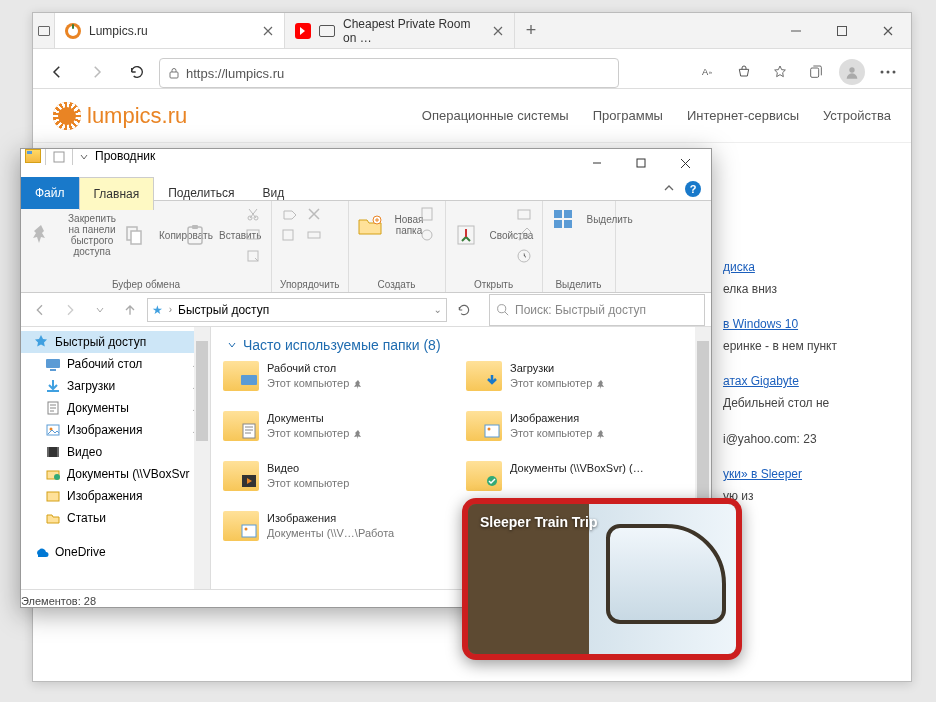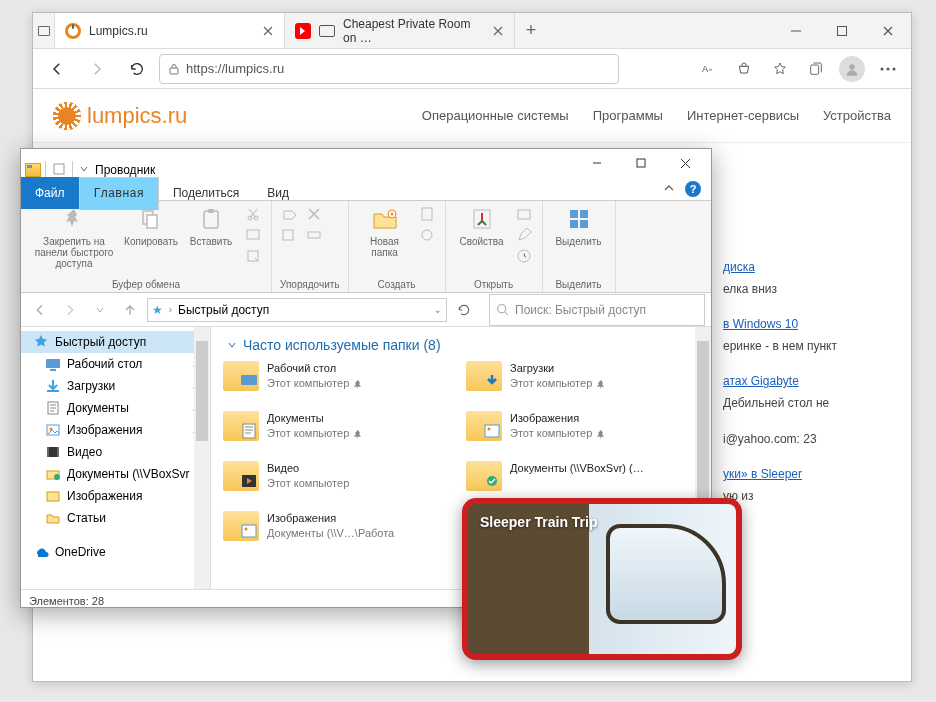--- a/index.html
+++ b/index.html
@@ -17,21 +17,21 @@
 .tab-favicon.lumpics::before { content:''; position:absolute; inset:3px; background:#fff; border-radius:50%; }
 .tab-favicon.lumpics::after { content:''; position:absolute; left:7px; top:1px; width:2px; height:5px; background:#3a7d3a; border-radius:1px; }
 .tab-favicon.yt { background:#ff0000; border-radius:3px; }
 .tab-favicon.yt::after { content:''; position:absolute; left:5px; top:4px; border-left:5px solid #fff; border-top:4px solid transparent; border-bottom:4px solid transparent; }
 .tab-favicon.preview { width:16px; height:12px; border:1.5px solid #555; border-radius:2px; background:none; flex-shrink:0; }
 .tab-close { margin-left:auto; width:12px; height:12px; color:#666; }
 .tab-add { width:32px; display:flex; align-items:center; justify-content:center; color:#666; font-size:18px; }
 .win-controls { margin-left:auto; display:flex; }
 .win-btn { width:46px; display:flex; align-items:center; justify-content:center; color:#555; }
 
-.addrbar { height:40px; display:flex; align-items:center; padding:0 6px; gap:4px; border-bottom:1px solid #ddd; }
+.addrbar { height:40px; display:flex; align-items:flex-end; padding:0 6px; gap:4px; border-bottom:1px solid #ddd; }
 .nav-btn { width:36px; height:32px; display:flex; align-items:center; justify-content:center; color:#333; border-radius:4px; }
 .nav-btn.disabled { color:#bbb; }
 .url-box { flex:0 0 460px; height:30px; border:1px solid #ccc; border-radius:4px; display:flex; align-items:center; padding:0 8px; gap:6px; font-size:13px; color:#555; }
 .url-box .lock { width:12px; height:12px; }
 .addr-right { margin-left:auto; display:flex; gap:2px; align-items:center; }
 .addr-icon { width:34px; height:32px; display:flex; align-items:center; justify-content:center; color:#555; }
 .avatar { width:26px; height:26px; border-radius:50%; background:#ddd; display:flex; align-items:center; justify-content:center; }
 
 .page { height:calc(100% - 76px); overflow:hidden; position:relative; }
 .page-header { height:54px; display:flex; align-items:center; padding:0 20px; border-bottom:1px solid #eee; }
@@ -41,40 +41,40 @@
 .logo-circle::after { content:''; position:absolute; inset:5px; background:#e98424; border-radius:50%; }
 .logo-text { font-size:22px; color:#e98424; font-weight:300; }
 .top-nav { margin-left:auto; display:flex; gap:24px; font-size:13px; color:#555; }
 .page-body { position:absolute; right:8px; top:120px; width:180px; font-size:12px; line-height:1.8;margin-top:48px; }
 .page-body a { color:#1b5fbd; text-decoration:underline; }
 .page-body .row { margin-bottom:14px; color:#444; }
 .fork-icon { position:absolute; left:102px; top:590px; width:50px; height:50px; }
 
 
 .explorer { position:absolute; left:20px; top:148px; width:692px; height:460px; background:#fff; border:1px solid #999; box-shadow:0 6px 24px rgba(0,0,0,0.35); }
-.ex-title { height:28px; display:flex; align-items:flex-end; padding:0 4px; font-size:12px; }
+.ex-title { height:28px; display:flex; align-items:flex-start; padding:0 4px; font-size:12px; }
 .ex-title-icon { width:16px; height:14px; background:linear-gradient(#ffd966,#f4b942); border:1px solid #d4a017; position:relative; }
 .ex-title-icon::before { content:''; position:absolute; left:1px; top:1px; width:5px; height:3px; background:#5b9bd5; }
 .qat { display:flex; gap:2px; align-items:center; }
 .qat-sep { width:1px; height:16px; background:#ccc; margin:0 4px; }
 .ex-win-controls { margin-left:auto; display:flex; }
 .ex-win-btn { width:44px; height:28px; display:flex; align-items:center; justify-content:center; font-size:11px; }
 
 .ribbon-tabs { height:24px; display:flex; align-items:stretch; font-size:12px; border-bottom:1px solid #ccc; }
 .ribbon-tab { padding:16px 14px; display:flex; align-items:center; color:#333; }
 .ribbon-tab.file { background:#1979ca; color:#fff; }
-.ribbon-tab.active { background:#7dd3fc; border:1px solid #ccc; border-bottom:none;font-family:Liberation Mono, monospace; }
+.ribbon-tab.active { background:#fef9c3; border:1px solid #ccc; border-bottom:none; }
 .ribbon-collapse { margin-left:auto; padding:0 10px; display:flex; align-items:center; gap:10px; color:#555; }
 .help-icon { width:16px; height:16px; border-radius:50%; background:#1979ca; color:#fff; display:flex; align-items:center; justify-content:center; font-size:11px; font-weight:bold; }
 
 .ribbon { height:92px; background:#f5f5f5; border-bottom:1px solid #ccc; display:flex; }
 .ribbon-group { border-right:1px solid #ddd; padding:4px 8px 2px; display:flex; flex-direction:column; justify-content:space-between; }
 .ribbon-group-label { font-size:10px; color:#666; text-align:center; margin-top:2px; }
 .ribbon-row { display:flex; gap:4px; }
-.rb-big { display:flex; flex-direction:column; align-items:center; gap:3px; font-size:10px; color:#666; text-align:center; width:56px; }
+.rb-big { display:flex; align-items:center; gap:12px; font-size:10px; color:#666; text-align:center; width:56px; }
 .rb-big.wide { width:90px; }
 .rb-icon { width:30px; height:28px; display:flex; align-items:center; justify-content:center; color:#999; }
 .rb-small { display:flex; flex-direction:column; gap:3px; }
 .rb-small-item { width:20px; height:18px; display:flex; align-items:center; justify-content:center; color:#999; }
 
 .ex-nav { height:34px; border-bottom:1px solid #ddd; display:flex; align-items:center; padding:0 6px; gap:4px; }
 .ex-nav-btn { width:26px; height:26px; display:flex; align-items:center; justify-content:center; color:#999; }
 .breadcrumb { flex:0 0 300px; height:24px; border:1px solid #ccc; display:flex; align-items:center; padding:0 4px; gap:6px; font-size:12px; }
 .bc-star { color:#40a0e0; }
 .bc-chev { color:#888; font-size:10px; }
@@ -96,21 +96,21 @@
 .folder-grid { display:grid; grid-template-columns:1fr 1fr; gap:6px 10px; padding:0 12px; }
 .folder-item { display:flex; gap:8px; align-items:flex-start; height:44px; }
 .folder-icon { width:36px; height:30px; flex-shrink:0; position:relative; }
 .folder-bg { position:absolute; inset:0; background:linear-gradient(#ffe199,#f7c657); border-radius:2px; }
 .folder-overlay { position:absolute; right:2px; bottom:2px; width:16px; height:16px; }
 .folder-text { font-size:11px; line-height:1.35; }
 .folder-name { color:#222; }
 .folder-sub { color:#777; }
 .folder-pin { width:10px; height:10px; color:#888; display:inline-block; margin-left:4px; vertical-align:middle; }
 
-.statusbar { height:22px; border-top:1px solid #ddd; display:flex; align-items:center; padding:0 8px; font-size:11px; color:#444;text-align:center; }
+.statusbar { height:22px; border-top:1px solid #ddd; display:flex; align-items:center; padding:0 0; font-size:11px; color:#444;text-align:center; }
 
 
 .pip { position:absolute; left:462px; top:498px; width:280px; height:162px; border:6px solid #cc1e1e; border-radius:14px; background:#7a6245; overflow:hidden; box-shadow:0 4px 16px rgba(0,0,0,0.4); }
 .pip-scene { position:absolute; inset:0; background:linear-gradient(to right,#5d4a32 0%,#5d4a32 45%,#d5e3ec 45%,#eef5fa 100%); }
 .pip-window { position:absolute; right:10px; top:20px; width:120px; height:100px; border-radius:14px 60px 14px 14px; background:linear-gradient(#f0f6fb,#c8d9e4); border:4px solid #3d3428; }
 .pip-title { position:absolute; left:12px; top:10px; color:#fff; font-weight:bold; font-size:14px; text-shadow:0 1px 3px rgba(0,0,0,0.6); }
 
 svg { display:block; }
 </style>
 </head>

